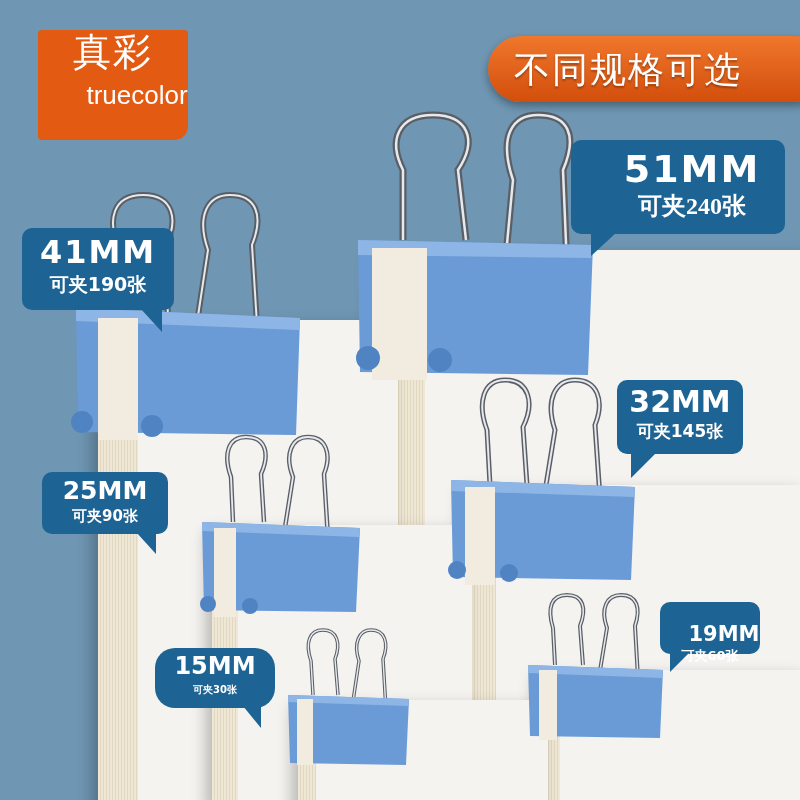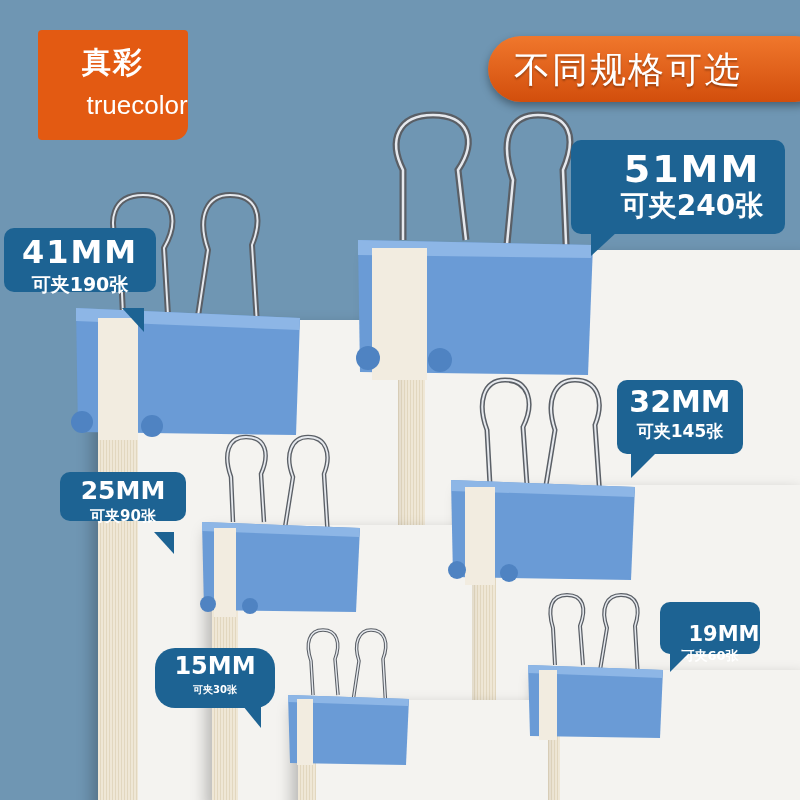--- a/index.html
+++ b/index.html
@@ -3,21 +3,21 @@
 <meta charset="utf-8">
 <style>
   html,body{margin:0;padding:0;}
   body{width:800px;height:800px;overflow:hidden;font-family:"DejaVu Sans","Liberation Sans",sans-serif;}
   .canvas{position:relative;width:800px;height:800px;background:#6f96b3;overflow:hidden;}
   
   .paper{position:absolute;background:#f4f3f0;box-shadow:-6px 6px 14px rgba(0,0,0,0.25);}
   .paper-edge{position:absolute;background:repeating-linear-gradient(90deg,#efe7d6 0,#efe7d6 2px,#e2d7bf 2px,#e2d7bf 3px);}
   
   .logo{position:absolute;left:38px;top:30px;width:150px;height:110px;background:#e35a12;border-radius:4px 4px 14px 4px;color:#fff;text-align:center;}
-  .logo .cn{font-size:29px;font-weight:bold;margin-top:10px;letter-spacing:2px;line-height:44px;}
+  .logo .cn{font-size:38px;font-weight:normal;letter-spacing:2px;line-height:44px;}
   .logo .en{font-size:26px;line-height:30px;margin-top:6px;font-family:"Liberation Sans",sans-serif;margin-left:48px;}
   
   .banner{position:absolute;left:488px;top:36px;width:340px;height:66px;border-radius:33px;background:linear-gradient(#f0772c,#d24e0c);box-shadow:0 4px 8px rgba(0,0,0,0.35);color:#fff;}
   .banner span{position:absolute;left:26px;top:10px;font-size:36px;font-weight:normal;letter-spacing:2px;text-shadow:0 2px 2px rgba(0,0,0,0.3);}
   
   .callout{position:absolute;background:#1d6393;border-radius:10px;color:#fff;text-align:center;}
   .callout .size{font-weight:bold;display:block;font-family:"DejaVu Sans",sans-serif;}
   .callout .cap{font-weight:bold;display:block;}
   .callout .tail{position:absolute;width:0;height:0;}
   
@@ -116,39 +116,39 @@
 
   <div class="logo">
     <div class="cn">真彩</div>
     <div class="en">truecolor</div>
   </div>
 
   <div class="banner">
     <span>不同规格可选</span>
   </div>
 
-  <div class="callout" style="left:4px;top:228px;width:152px;height:64px;">
+  <div class="callout" style="left:22px;top:228px;width:152px;height:82px;">
     <span class="size" style="font-size:32px;line-height:40px;margin-top:4px;letter-spacing:2px;">41MM</span>
     <span class="cap" style="font-size:19px;line-height:24px;">可夹190张</span>
     <div class="tail" style="left:118px;top:80px;border-left:22px solid transparent;border-top:24px solid #1d6393;"></div>
   </div>
 
   <div class="callout" style="left:571px;top:140px;width:186px;height:94px;padding-left:28px;">
     <span class="size" style="font-size:38px;line-height:46px;margin-top:6px;letter-spacing:2px;">51MM</span>
-    <span class="cap" style="font-size:28px;line-height:28px;">可夹240张</span>
+    <span class="cap" style="font-size:24px;line-height:28px;font-family:Liberation Serif, serif;">可夹240张</span>
     <div class="tail" style="left:20px;top:92px;border-right:26px solid transparent;border-top:24px solid #1d6393;"></div>
   </div>
 
   <div class="callout" style="left:617px;top:380px;width:126px;height:74px;">
     <span class="size" style="font-size:30px;line-height:36px;margin-top:4px;">32MM</span>
     <span class="cap" style="font-size:17px;line-height:22px;">可夹145张</span>
     <div class="tail" style="left:14px;top:72px;border-right:26px solid transparent;border-top:26px solid #1d6393;"></div>
   </div>
 
-  <div class="callout" style="left:60px;top:472px;width:126px;height:49px;">
+  <div class="callout" style="left:42px;top:472px;width:126px;height:62px;">
     <span class="size" style="font-size:25px;line-height:30px;margin-top:4px;">25MM</span>
     <span class="cap" style="font-size:15px;line-height:20px;">可夹90张</span>
     <div class="tail" style="left:94px;top:60px;border-left:20px solid transparent;border-top:22px solid #1d6393;"></div>
   </div>
 
   <div class="callout" style="left:155px;top:648px;width:120px;height:60px;border-radius:20px;">
     <span class="size" style="font-size:24px;line-height:28px;margin-top:4px;">15MM</span>
     <span class="cap" style="font-size:10px;line-height:20px;">可夹30张</span>
     <div class="tail" style="left:88px;top:58px;border-left:18px solid transparent;border-top:22px solid #1d6393;"></div>
   </div>

